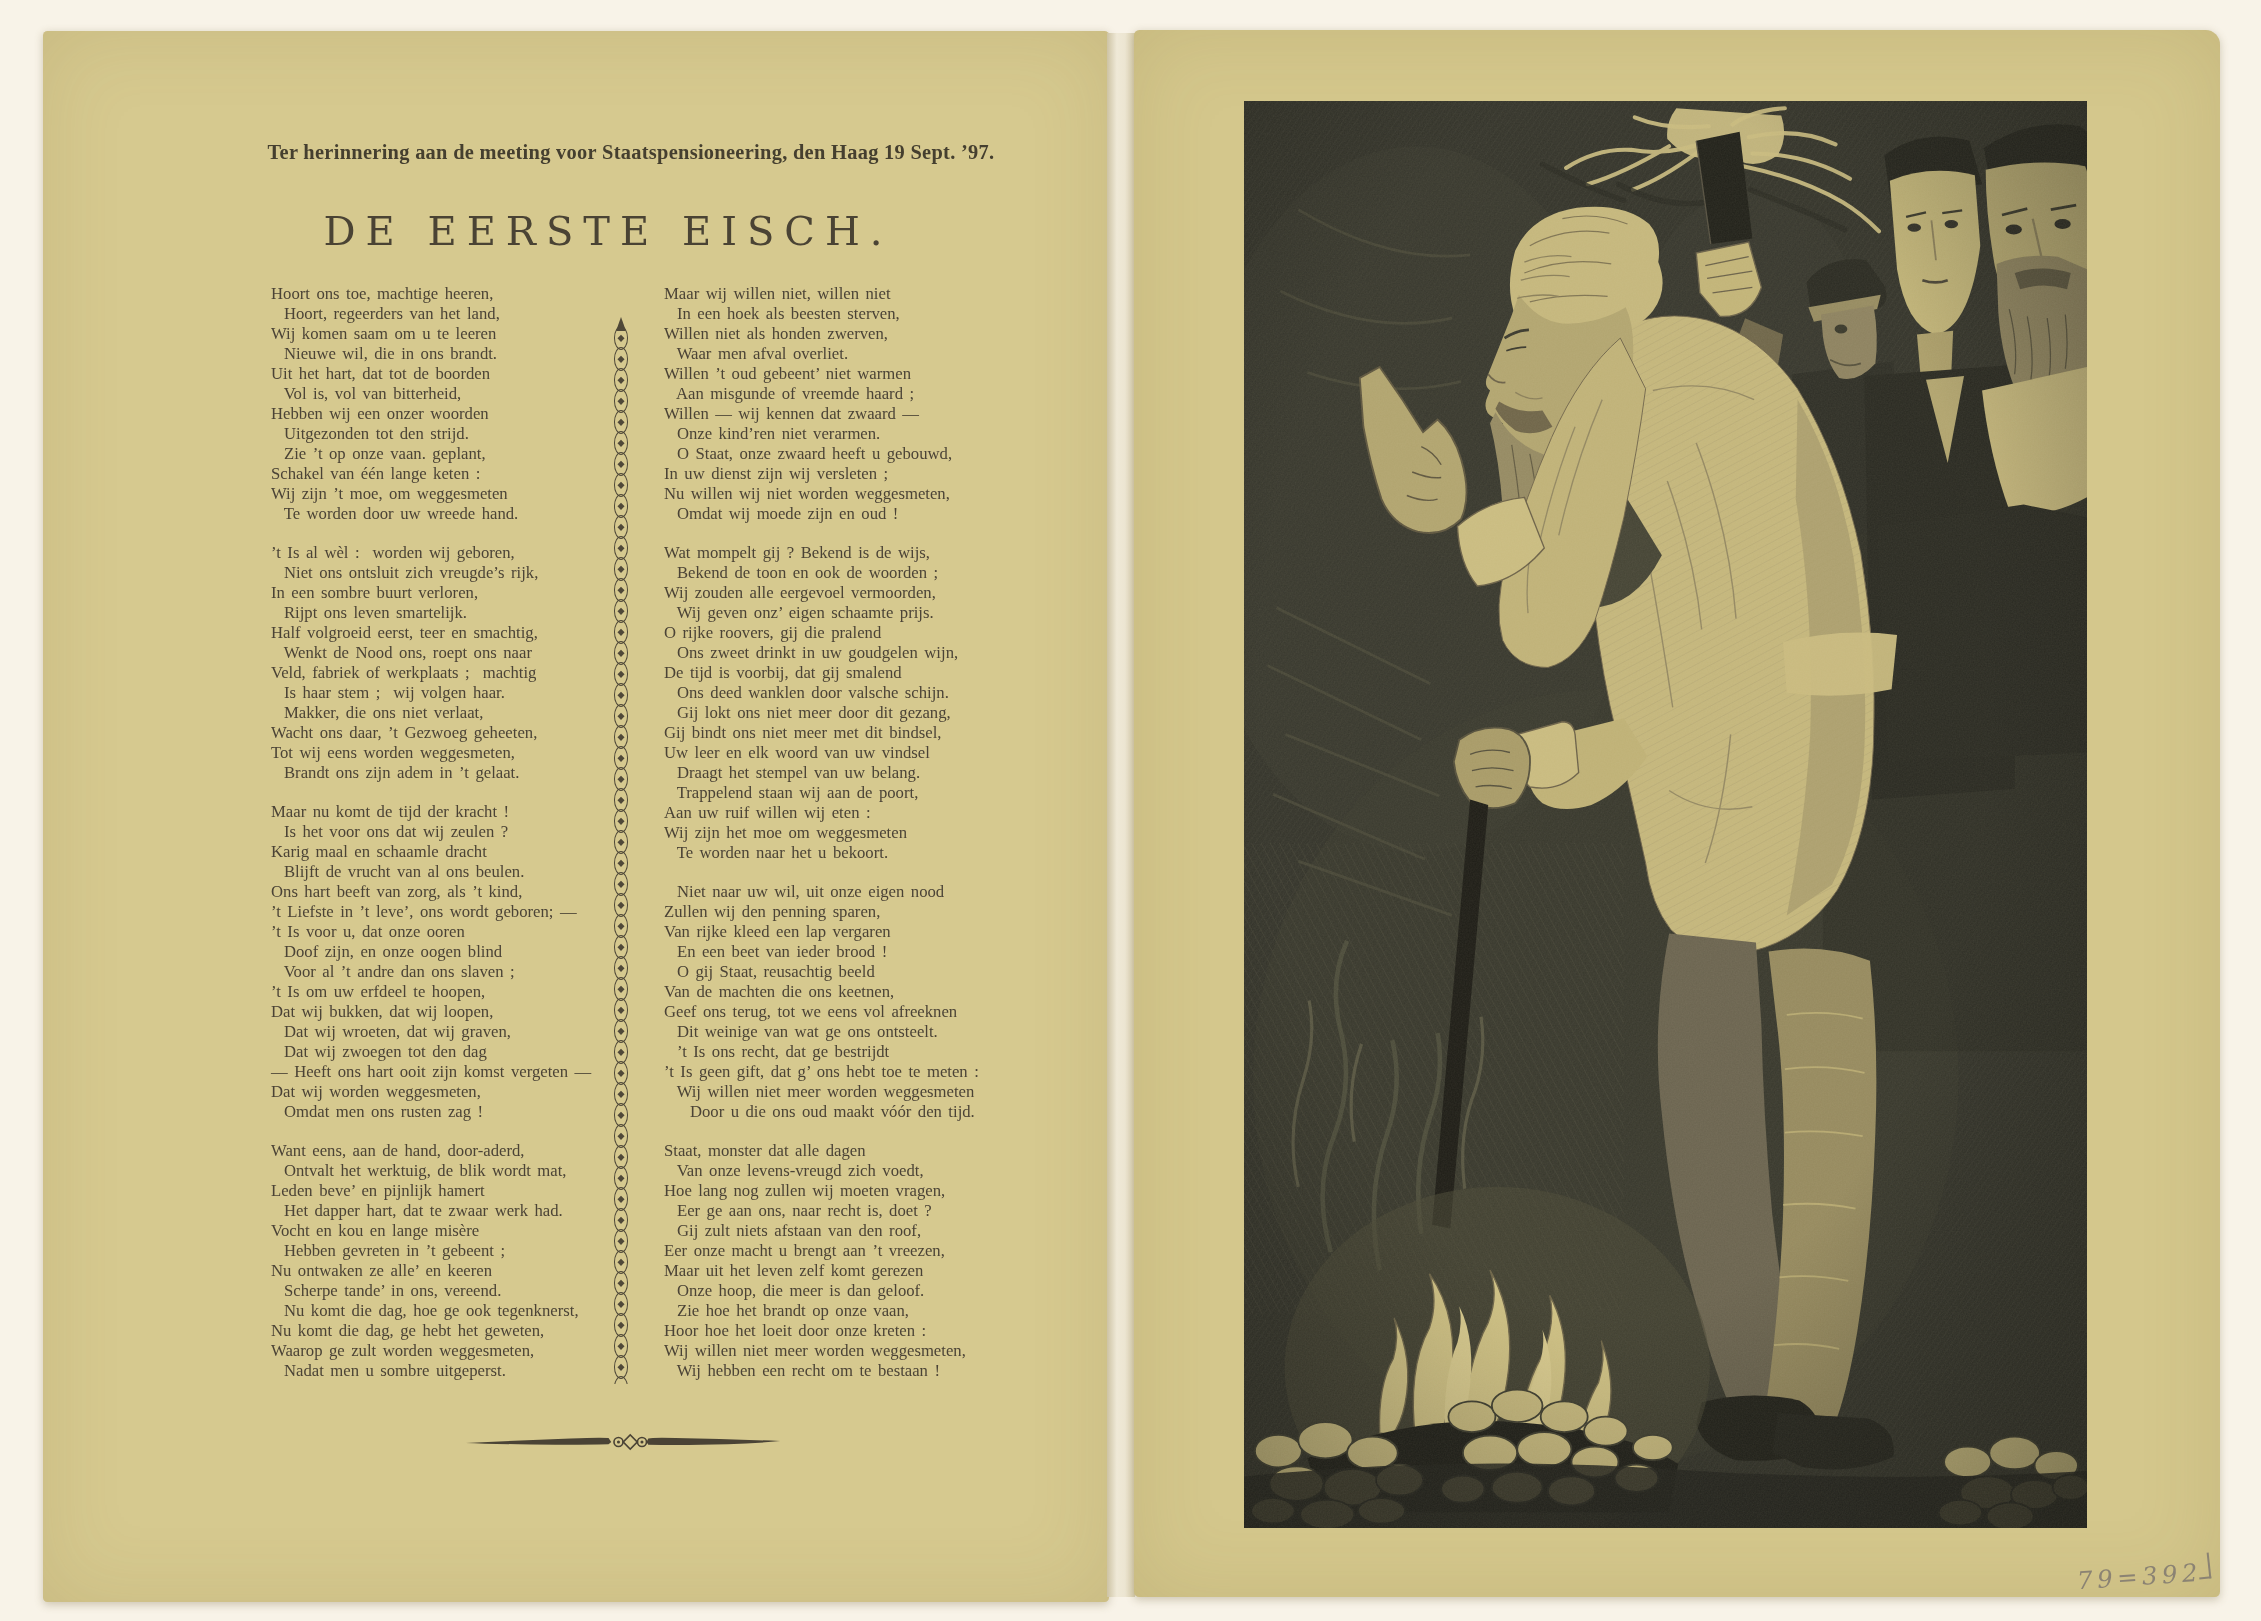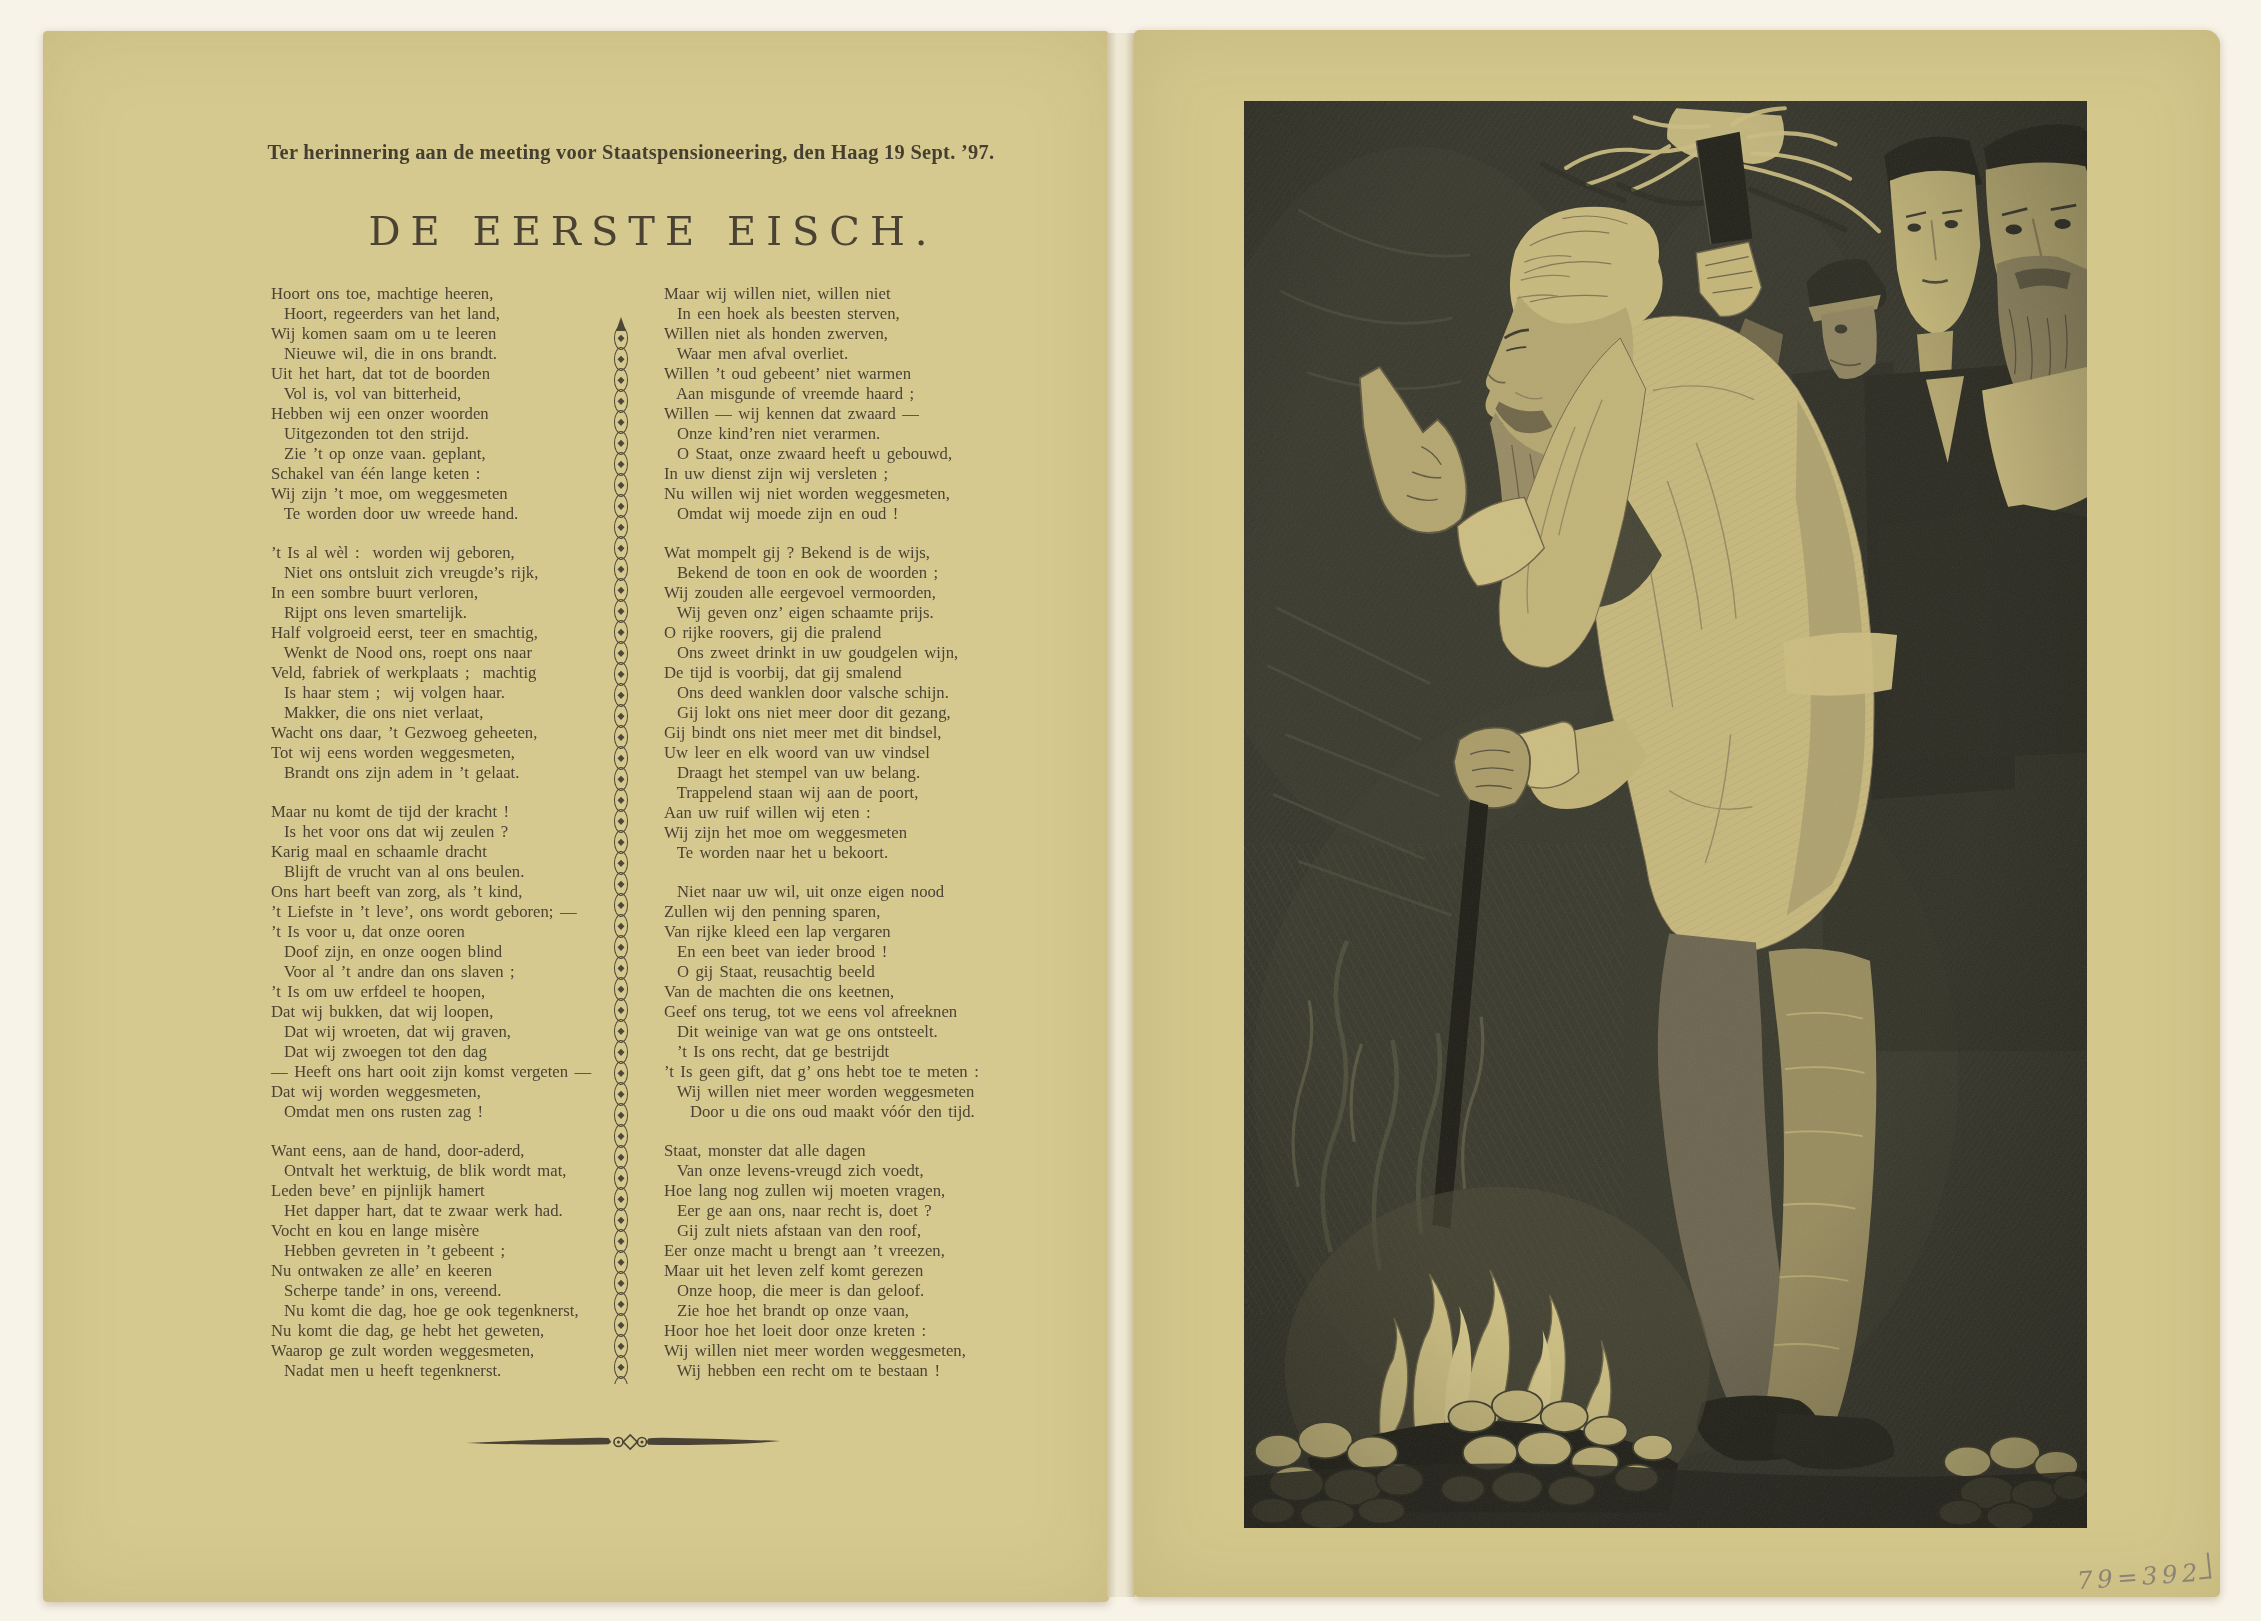--- a/index.html
+++ b/index.html
@@ -20,21 +20,21 @@
   }
   .fold-strip{
     position:absolute;left:1107px;top:33px;width:28px;height:1564px;
     background:linear-gradient(90deg,#cdc3a4 0%,#efe9d7 35%,#ece5d1 65%,#d8ceae 100%);
   }
   .header-line{
     position:absolute;left:588px;top:110px;transform:translateX(-50%);
     font-weight:bold;font-size:20.4px;letter-spacing:0.3px;color:#453f2f;white-space:nowrap;
   }
   .main-title{
-    position:absolute;left:610px;top:177px;transform:translateX(-50%);
+    position:absolute;left:565px;top:177px;transform:translateX(-50%);
     font-family:"DejaVu Serif", serif;font-size:40px;letter-spacing:10px;
     color:#4a4334;white-space:nowrap;
   }
   .poem-col{
     position:absolute;top:253px;color:#4b4336;
     font-size:16.7px;line-height:20px;word-spacing:2.3px;
   }
   .poem-col .line{white-space:pre;}
   .col-1{left:228px;width:348px;}
   .col-2{left:621px;width:407px;}
@@ -129,21 +129,21 @@
         <div class="line">  Ontvalt het werktuig, de blik wordt mat,</div>
         <div class="line">Leden beve’ en pijnlijk hamert</div>
         <div class="line">  Het dapper hart, dat te zwaar werk had.</div>
         <div class="line">Vocht en kou en lange misère</div>
         <div class="line">  Hebben gevreten in ’t gebeent ;</div>
         <div class="line">Nu ontwaken ze alle’ en keeren</div>
         <div class="line">  Scherpe tande’ in ons, vereend.</div>
         <div class="line">  Nu komt die dag, hoe ge ook tegenknerst,</div>
         <div class="line">Nu komt die dag, ge hebt het geweten,</div>
         <div class="line">Waarop ge zult worden weggesmeten,</div>
-        <div class="line">  Nadat men u heeft tegenknerst.</div>
+        <div class="line">  Nadat men u sombre uitgeperst.</div>
       </div>
     </div>
 
   <div class="chain">
     <div class="chain-nib"></div>
   <span class="clink"></span>
       <span class="clink"></span>
       <span class="clink"></span>
       <span class="clink"></span>
       <span class="clink"></span>

